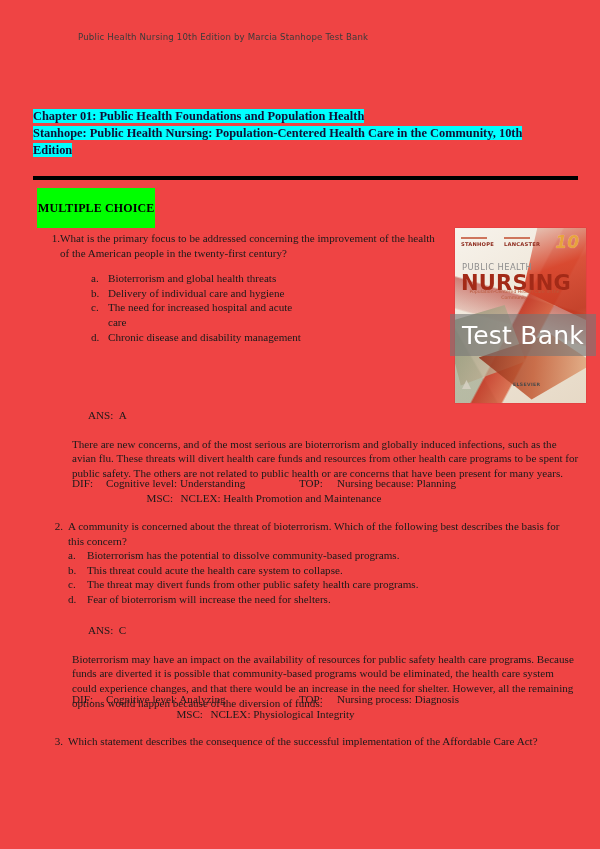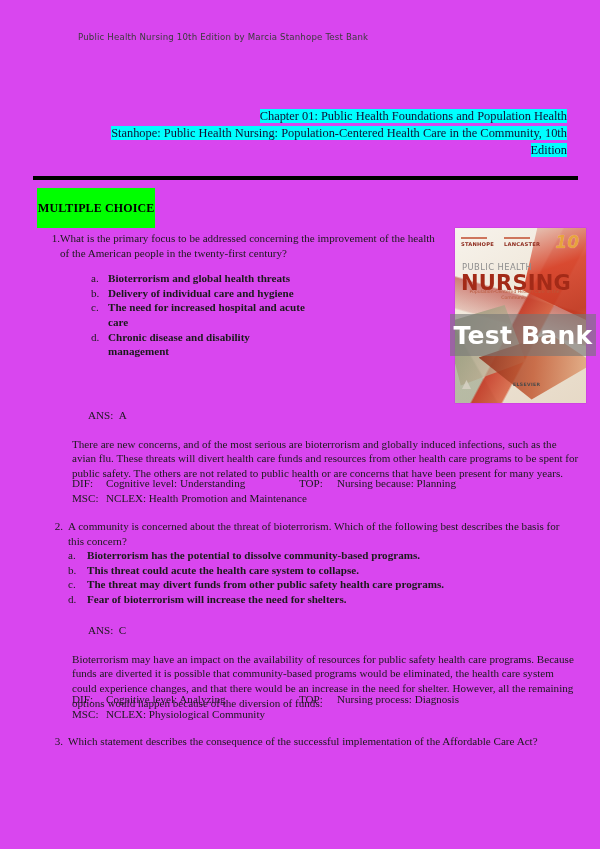--- a/index.html
+++ b/index.html
@@ -12,46 +12,45 @@
     height: 849px;
     position: relative;
     font-family: "Liberation Serif", "DejaVu Serif", serif;
     color: #1a1a1a;
     overflow: hidden;
   }
 
   .page {
     position: absolute;
     inset: 0;
-    background: #d946ef;
+    background: #ef4444;
   }
 
   
   .doc-header {
     position: absolute;
     left: 78px;
     top: 32px;
     font-family: "DejaVu Sans", "Liberation Sans", sans-serif;
     font-size: 8.6px;
     letter-spacing: 0.02em;
     color: #3a3a3a;
     white-space: nowrap;
   }
 
   
   .chapter-block {
     position: absolute;
     left: 33px;
     top: 108px;
     width: 534px;
-    font-weight: normal;
+    font-weight: bold;
     font-size: 12.4px;
     line-height: 17px;
     color: #101035;
-    text-align: right;
   }
   .chapter-block .hl-line {
     display: block;
   }
   .chapter-block .hl-line > span {
     background: #00ffff;
     box-decoration-break: clone;
     -webkit-box-decoration-break: clone;
   }
 
@@ -211,21 +210,21 @@
     width: 146px;
     height: 42px;
     background: rgba(118,118,118,0.62);
     display: flex;
     align-items: center;
     justify-content: center;
   }
   .watermark span {
     font-family: "DejaVu Sans", "Liberation Sans", sans-serif;
     font-size: 25px;
-    font-weight: bold;
+    font-weight: normal;
     color: #ffffff;
     letter-spacing: 0.01em;
     white-space: nowrap;
   }
   .q-block {
     position: absolute;
     font-size: 11.1px;
     line-height: 14.6px;
   }
   .q-stem {
@@ -246,21 +245,20 @@
   }
   .opt {
     display: flex;
     align-items: flex-start;
   }
   .opt-letter {
     flex: 0 0 auto;
   }
   .opt-text {
     flex: 1 1 auto;
-    font-weight: bold;
   }
   .ans-line {
     white-space: pre;
   }
   .rationale {
     text-align: left;
   }
 
   
   #q1 { left: 47px; top: 231px; width: 395px; }
@@ -281,20 +279,21 @@
   #q2-meta { left: 72px; top: 692px; }
 
   #q3 { left: 47px; top: 734px; width: 525px; }
   #q3 .q-num { width: 16px; margin-right: 5px; }
 
   .meta-table {
     display: block;
   }
   .meta-row {
     display: flex;
+    justify-content: center;
   }
   .meta-key { width: 34px; flex: 0 0 auto; }
   .meta-val { flex: 0 0 auto; }
   .meta-val-dif { width: 193px; }
   .meta-key-top { width: 38px; flex: 0 0 auto; }
 </style>
 </head>
 <body>
 
 <div class="page">
@@ -413,21 +412,21 @@
 
   <div class="q-block meta-table" id="q2-meta">
     <div class="meta-row">
       <span class="meta-key">DIF:</span>
       <span class="meta-val meta-val-dif">Cognitive level: Analyzing</span>
       <span class="meta-key-top">TOP:</span>
       <span class="meta-val">Nursing process: Diagnosis</span>
     </div>
     <div class="meta-row">
       <span class="meta-key">MSC:</span>
-      <span class="meta-val">NCLEX: Physiological Community</span>
+      <span class="meta-val">NCLEX: Physiological Integrity</span>
     </div>
   </div>
 
   <div class="q-block" id="q3">
     <div class="q-stem">
       <div class="q-num">3.</div>
       <div class="q-text">Which statement describes the consequence of the successful implementation of the Affordable Care Act?</div>
     </div>
   </div>
 

